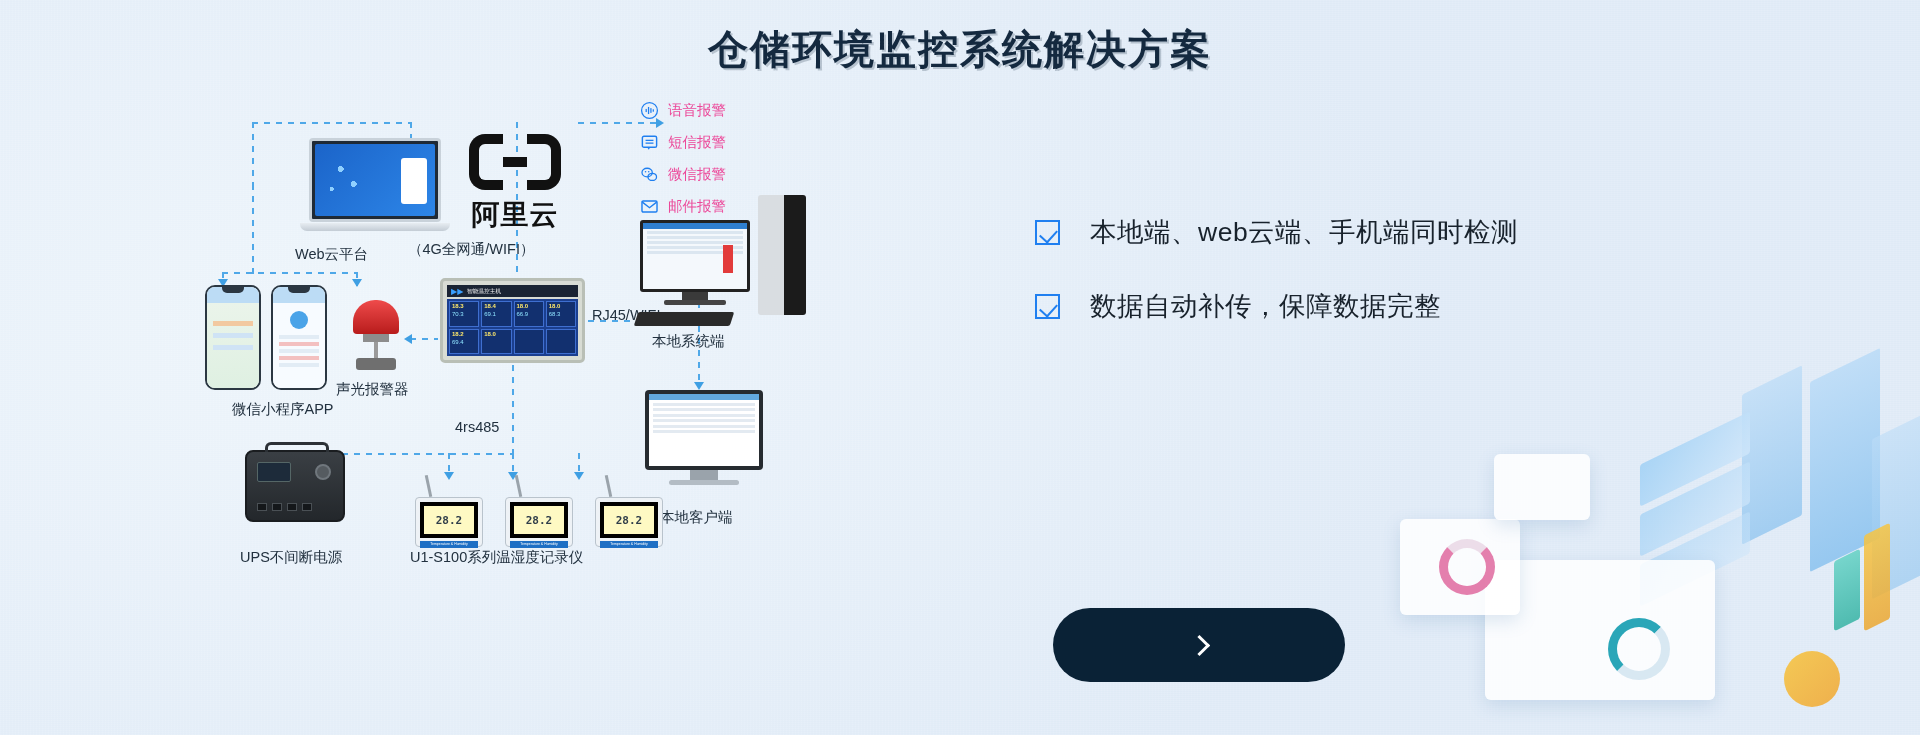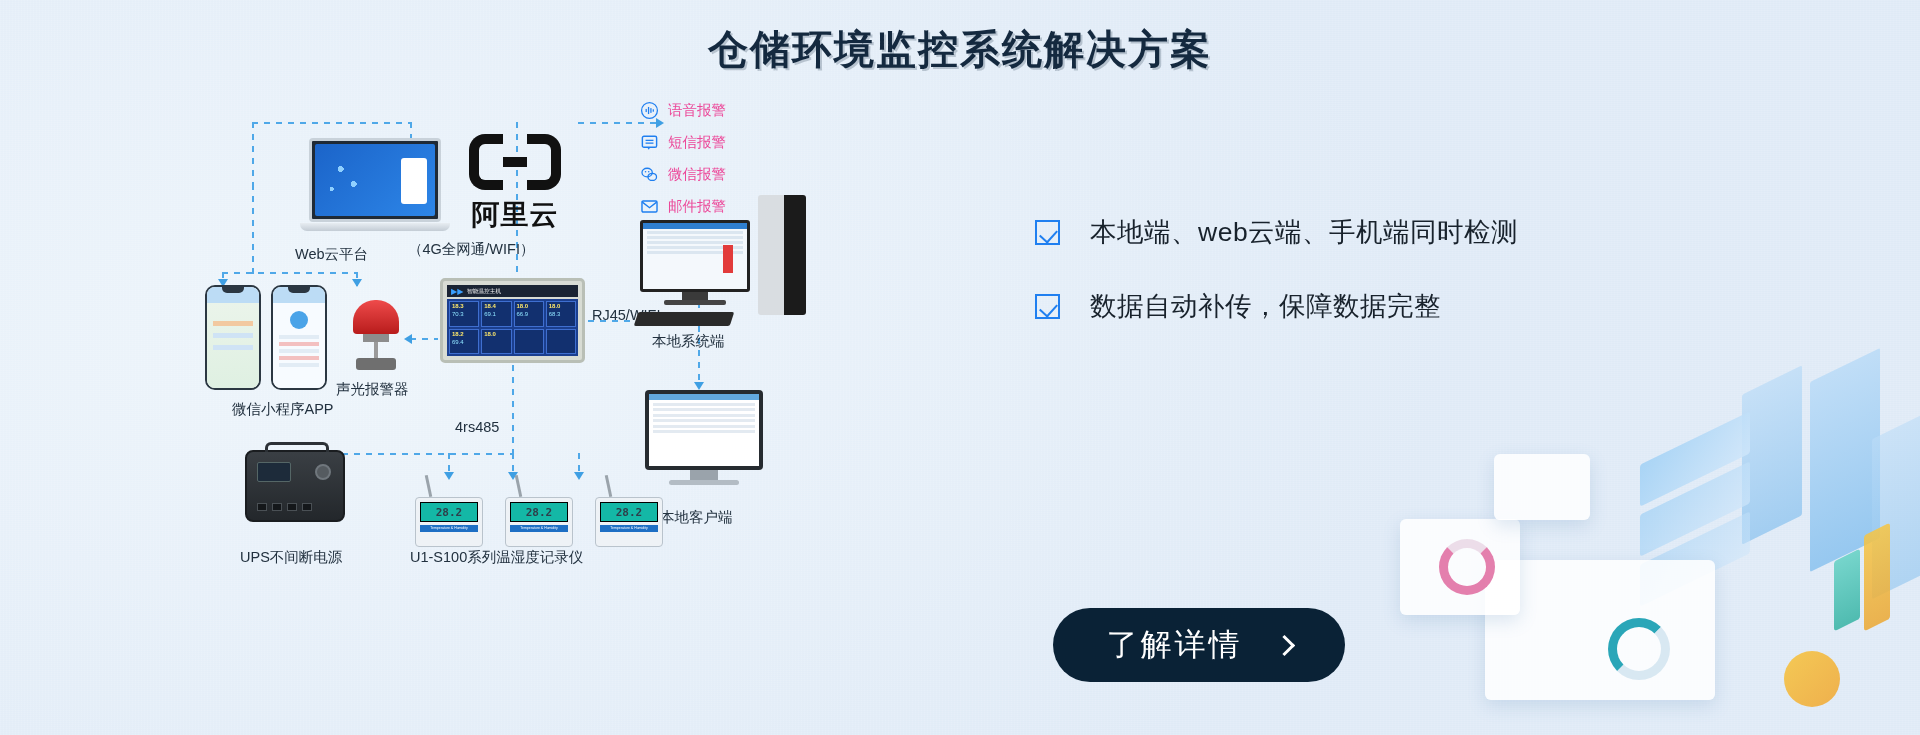--- a/index.html
+++ b/index.html
@@ -119,21 +119,21 @@
   .ups .knb{position:absolute;right:12px;top:12px;width:16px;height:16px;border-radius:50%;background:#555b60;border:2px solid #70777d;}
   .ups .ports{position:absolute;left:10px;bottom:9px;display:flex;gap:5px;}
   .ups .ports i{width:10px;height:8px;background:#14171a;border:1px solid #4a5055;display:block;}
   .ups .hdl{position:absolute;left:18px;top:-10px;width:64px;height:10px;border:3px solid #2c3136;border-bottom:0;border-radius:6px 6px 0 0;}
 
   
   .sensors{position:absolute;left:415px;top:395px;display:flex;gap:22px;}
   .sensor{width:68px;}
   .sensor .ant{width:3px;height:22px;background:#9aa3ab;margin-left:12px;transform:rotate(-12deg);}
   .sensor .bx{width:68px;height:50px;background:#eef2f6;border:1.5px solid #b9c3cc;border-radius:4px;padding:4px;}
-  .sensor .lcd{height:20px;background:#14b8a6;border:1px solid #000000;display:flex;align-items:center;justify-content:center;}
+  .sensor .lcd{height:36px;background:#fef9c3;border:4px solid #000000;display:flex;align-items:center;justify-content:center;}
   .sensor .lcd b{font-size:11px;color:#2f3d4a;font-family:"DejaVu Sans Mono","Liberation Mono",monospace;}
   .sensor .ft{height:7px;margin-top:3px;background:#1e6fc4;font-size:3.5px;color:#fff;text-align:center;line-height:7px;}
 
   
   .bullets{position:absolute;left:1035px;top:195px;width:700px;}
   .bullet{display:flex;align-items:center;gap:30px;height:74px;}
   .cbx{width:25px;height:25px;border:2px solid #1f7ff0;flex:0 0 25px;position:relative;background:transparent;}
   .cbx::after{content:"";position:absolute;left:6px;top:4px;width:9px;height:14px;border:2.5px solid #1f7ff0;border-top:0;border-left:0;transform:rotate(42deg);}
   .btxt{font-size:26.5px;color:#18222c;letter-spacing:.5px;white-space:nowrap;}
 
@@ -412,21 +412,20 @@
     <span class="cbx"></span>
     <span class="btxt">本地端、web云端、手机端同时检测</span>
   </div>
   <div class="bullet">
     <span class="cbx"></span>
     <span class="btxt">数据自动补传，保障数据完整</span>
   </div>
 </div>
 
 <div class="cta">
-  <span class="t">了解详情</span>
   <span class="ch"></span>
 </div>
 
 <div class="iso">
   <div class="tall" style="right:40px;bottom:180px;width:70px;height:190px;"></div>
   <div class="tall" style="right:118px;bottom:205px;width:60px;height:150px;opacity:.75;"></div>
   <div class="tall" style="right:-10px;bottom:150px;width:58px;height:160px;opacity:.6;"></div>
   <div class="blk" style="right:170px;bottom:255px;width:110px;height:42px;"></div>
   <div class="blk" style="right:170px;bottom:205px;width:110px;height:42px;opacity:.7;"></div>
   <div class="blk" style="right:170px;bottom:155px;width:110px;height:42px;opacity:.55;"></div>

